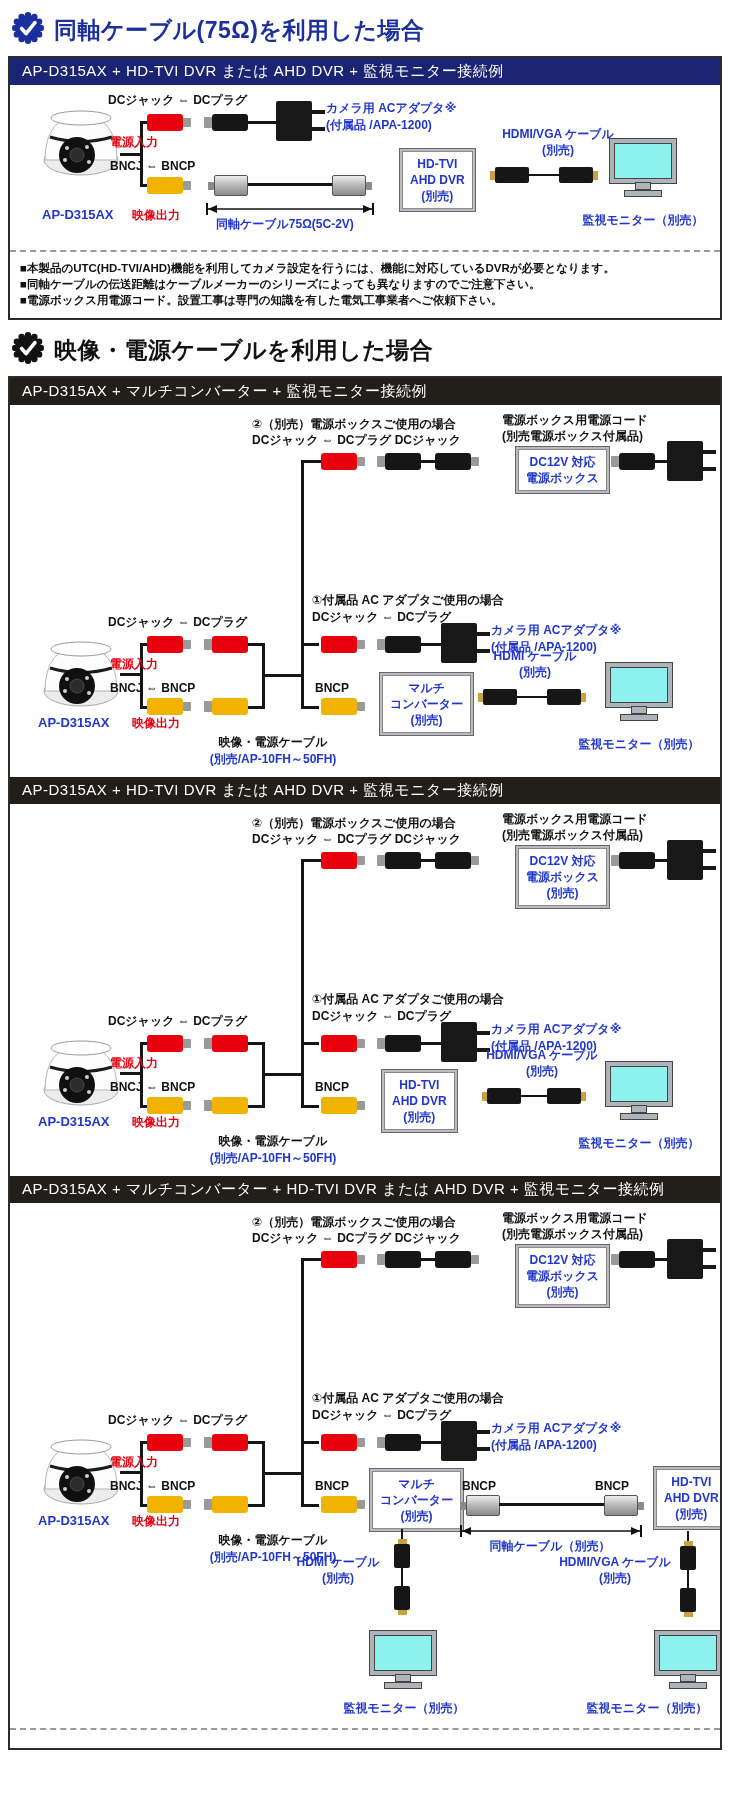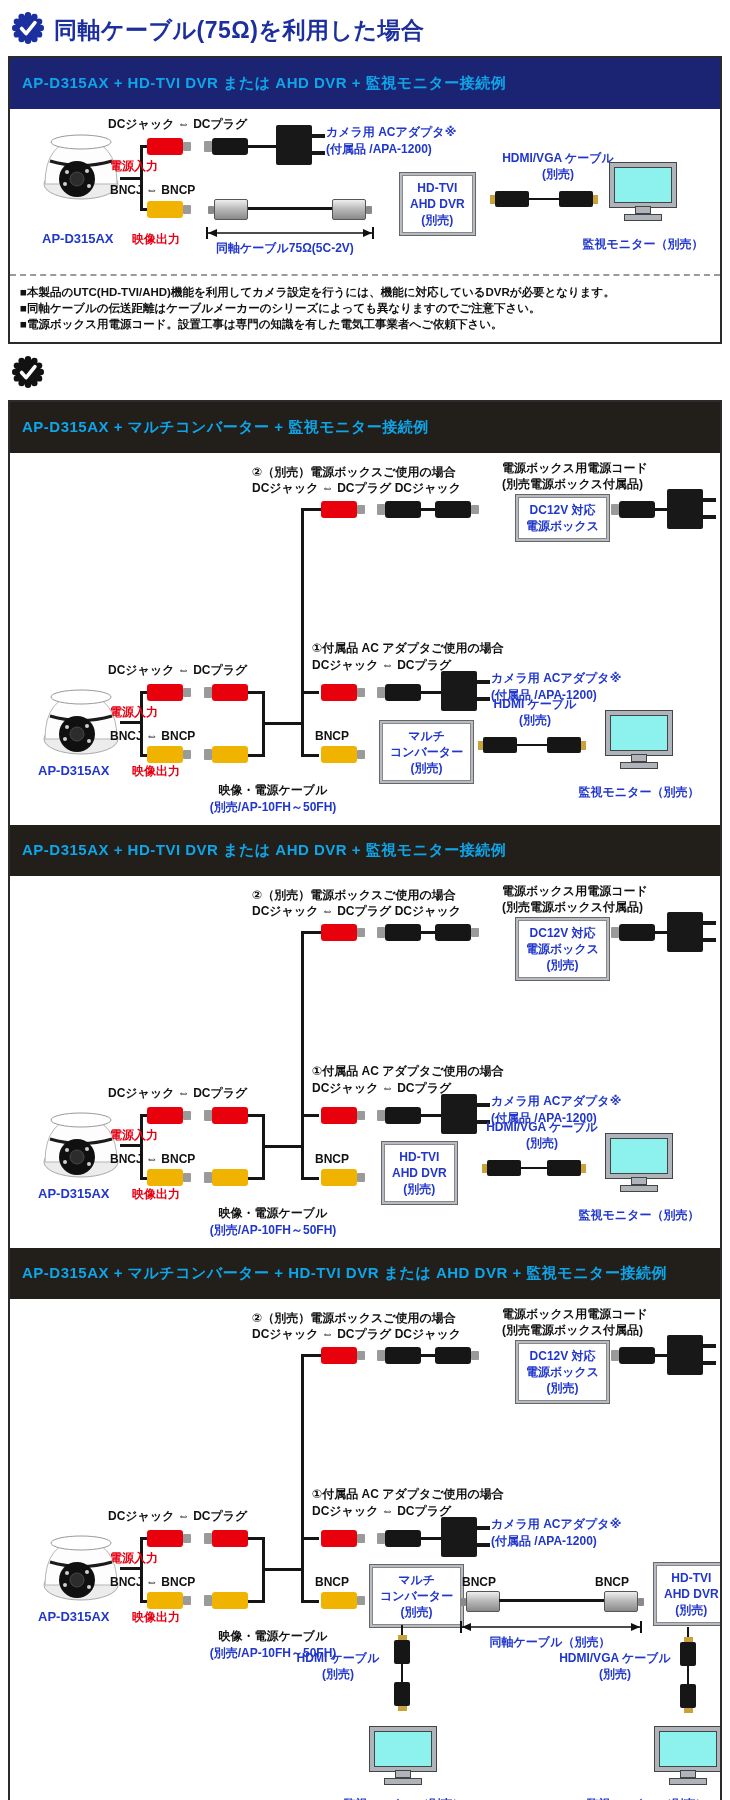--- a/index.html
+++ b/index.html
@@ -1,21 +1,21 @@
 <!DOCTYPE html>
 <html><head>
 <meta charset="utf-8">
 <style>
   html,body{margin:0;padding:0;background:#fff}
   body{width:730px;font-family:"Liberation Sans","DejaVu Sans",sans-serif;color:#111}
   .h-row{display:flex;align-items:center;gap:10px;margin:12px 0 8px 12px}
   .h-txt{font-size:23px;font-weight:bold;letter-spacing:.5px}
   .h-blue{color:#1c2f9e}.h-black{color:#121212}
   .panel{margin:0 8px 0 8px;border:2px solid #2b2b2b;background:#fff}
-  .phead{color:#0ea5e9;font-weight:bold;font-size:15px;padding:16px 12px;letter-spacing:.5px}
+  .phead{color:#ffffff;font-weight:normal;font-size:15px;padding:4px 12px;letter-spacing:.5px}
   .navy{background:#1b2472}.blkbar{background:#221e1a}
   .dg{position:relative;background:#fff;overflow:hidden}
   .lb{position:absolute;font-size:12px;font-weight:bold;white-space:nowrap;line-height:14px}
   .lk{color:#2036cc;}
   .rd{color:#e60012}
   .ctr{text-align:center}
   .wire{position:absolute;background:#151515}
   .conn{position:absolute;display:flex;align-items:center}
   .cb{width:36px;height:17px;border-radius:3px}
   .cbred{background:#e8000d}.cbyel{background:#f0b400}.cbblk{background:#161616}
@@ -176,20 +176,21 @@
           <circle cx="3" cy="15" r="3"></circle>
           <circle cx="4.6" cy="9" r="3"></circle>
           <circle cx="9" cy="4.6" r="3"></circle>
           <circle cx="15" cy="3" r="3"></circle>
           <circle cx="21" cy="4.6" r="3"></circle>
           <circle cx="25.4" cy="9" r="3"></circle>
         </g>
         <path d="M9 15.5 l4.2 4.8 L21.5 10" stroke="#fff" stroke-width="3.4" fill="none" stroke-linecap="round" stroke-linejoin="round"></path>
       </svg>
   </span>
+  <span class="h-txt h-black">映像・電源ケーブルを利用した場合</span>
 </div>
 
 <div class="panel">
 
   <div class="phead blkbar">AP-D315AX + マルチコンバーター + 監視モニター接続例</div>
   <div class="dg" style="height:372px">
 
     <div class="lb" style="left:242px;top:12px">②（別売）電源ボックスご使用の場合</div>
     <div class="lb" style="left:242px;top:28px">DCジャック ⇔ DCプラグ  DCジャック</div>
     <div class="wire" style="left:291px;top:55px;width:20px;height:3px"></div>

